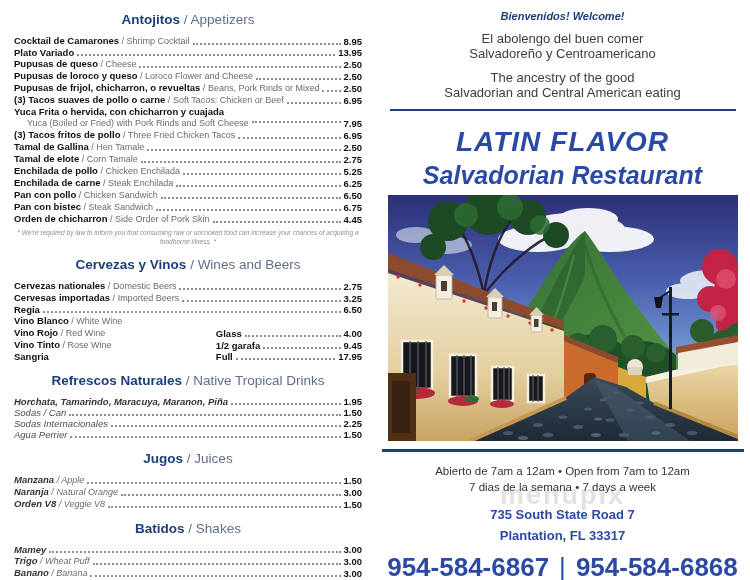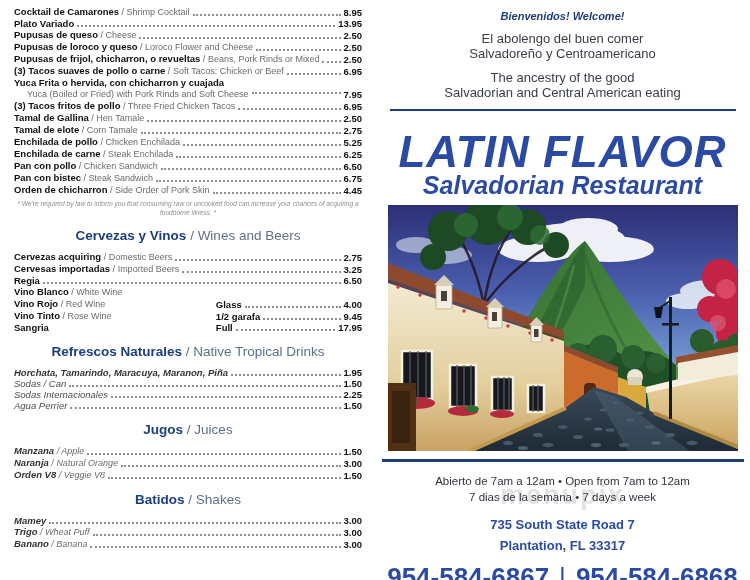--- a/index.html
+++ b/index.html
@@ -31,38 +31,41 @@
   .section:last-child .footnote { margin-top:26px; }
 
   
   .right-col { width:375px; height:580px; position:relative; text-align:center; padding-top:10px; }
 
   .welcome { font-size:11px; font-weight:bold; font-style:italic; color:#1c3e7c; }
   .tagline { margin-top:9px; font-size:13px; line-height:15px; color:#383d46; }
   .divider { height:2px; background:#1c3e7c; width:346px; margin:9px auto 0; }
   .divider.thick { height:3px; width:362px; margin-top:8px; }
 
-  .brand-name { margin-top:21px; font-size:44px; line-height:40px; font-weight:bold; font-style:italic; color:#2b4aa4; letter-spacing:1px; white-space:nowrap; }
+  .brand-name { margin-top:11px; font-size:28px; line-height:40px; font-weight:bold; font-style:italic; color:#2b4aa4; letter-spacing:1px; white-space:nowrap; }
   .brand-sub { font-size:25px; line-height:27px; font-weight:bold; font-style:italic; color:#2b4aa4; white-space:nowrap; }
 
   .photo { width:350px; height:246px; margin:6px auto 0; display:block; }
 
   .hours { margin-top:11px; font-size:11.5px; line-height:16px; color:#2f343c; position:relative; z-index:1; }
   .address { margin-top:9px; font-size:13px; line-height:21px; font-weight:bold; color:#2b4aa4; position:relative; z-index:1; }
   .phones { margin-top:6px; font-size:26px; line-height:30px; font-weight:bold; color:#2b4aa4; white-space:nowrap; position:relative; z-index:1; }
   .phones .sep { font-weight:normal; padding:0 10px; }
 
   .watermark { position:absolute; top:480px; left:0; width:100%; text-align:center; font-size:27px; font-weight:bold; letter-spacing:2px; color:#c6c6c6; opacity:0.5; z-index:0; }
 </style>
 </head>
 <body>
 
 <div class="left-col">
   <div id="menu-sections">
   <div class="section">
+    <div class="sec-head">
+      <span class="t-es">Antojitos</span><span class="t-en"> / Appetizers</span>
+    </div>
     <div>
   <div class="row">
     <span class="nm"><span class="es">Cocktail de Camarones</span><span class="sl"> / </span><span class="en">Shrimp Cocktail</span></span>
     <span class="dots"></span>
     <span class="price">8.95</span>
 
   </div>
 
   <div class="row">
     <span class="nm"><span class="es">Plato Variado</span></span>
@@ -169,21 +172,21 @@
 </div>
     <div class="footnote">* We're required by law to inform you that consuming raw or uncooked food can increase your chances of acquiring a foodborne illness. *</div>
   </div>
 
   <div class="section">
     <div class="sec-head">
       <span class="t-es">Cervezas y Vinos</span><span class="t-en"> / Wines and Beers</span>
     </div>
     <div>
   <div class="row">
-    <span class="nm"><span class="es">Cervezas acquiring</span><span class="sl"> / </span><span class="en">Domestic Beers</span></span>
+    <span class="nm"><span class="es">Cervezas nationales</span><span class="sl"> / </span><span class="en">Domestic Beers</span></span>
     <span class="dots"></span>
     <span class="price">2.75</span>
 
   </div>
 
   <div class="row">
     <span class="nm"><span class="es">Cervesas importadas</span><span class="sl"> / </span><span class="en">Imported Beers</span></span>
     <span class="dots"></span>
     <span class="price">3.25</span>
 

